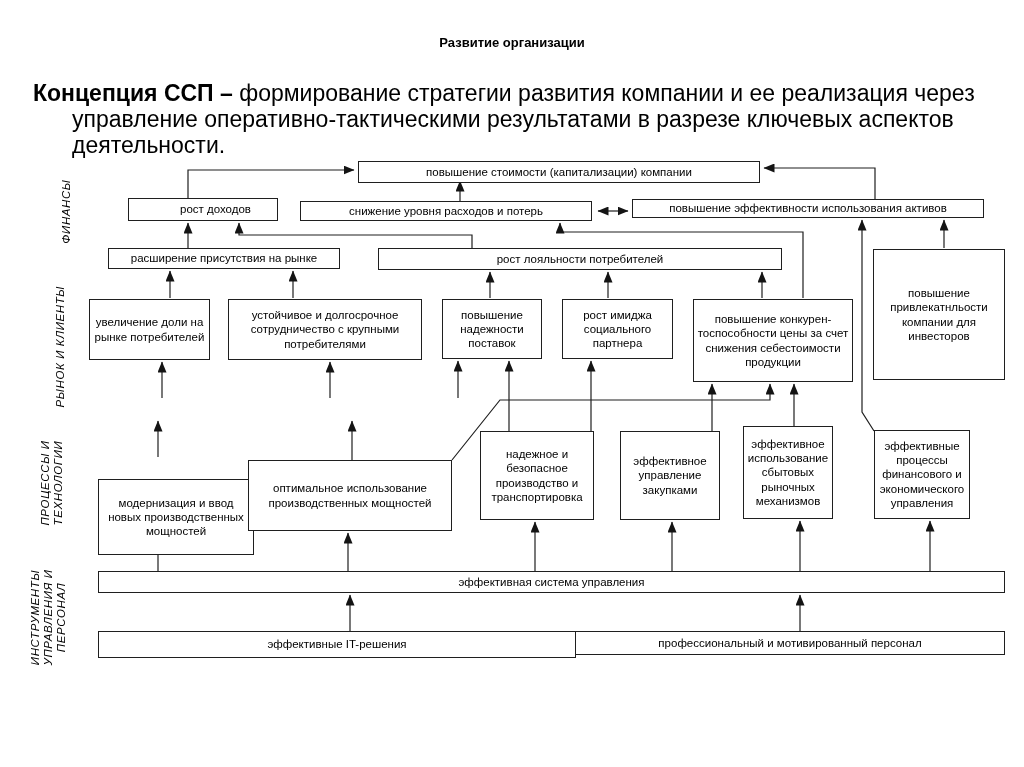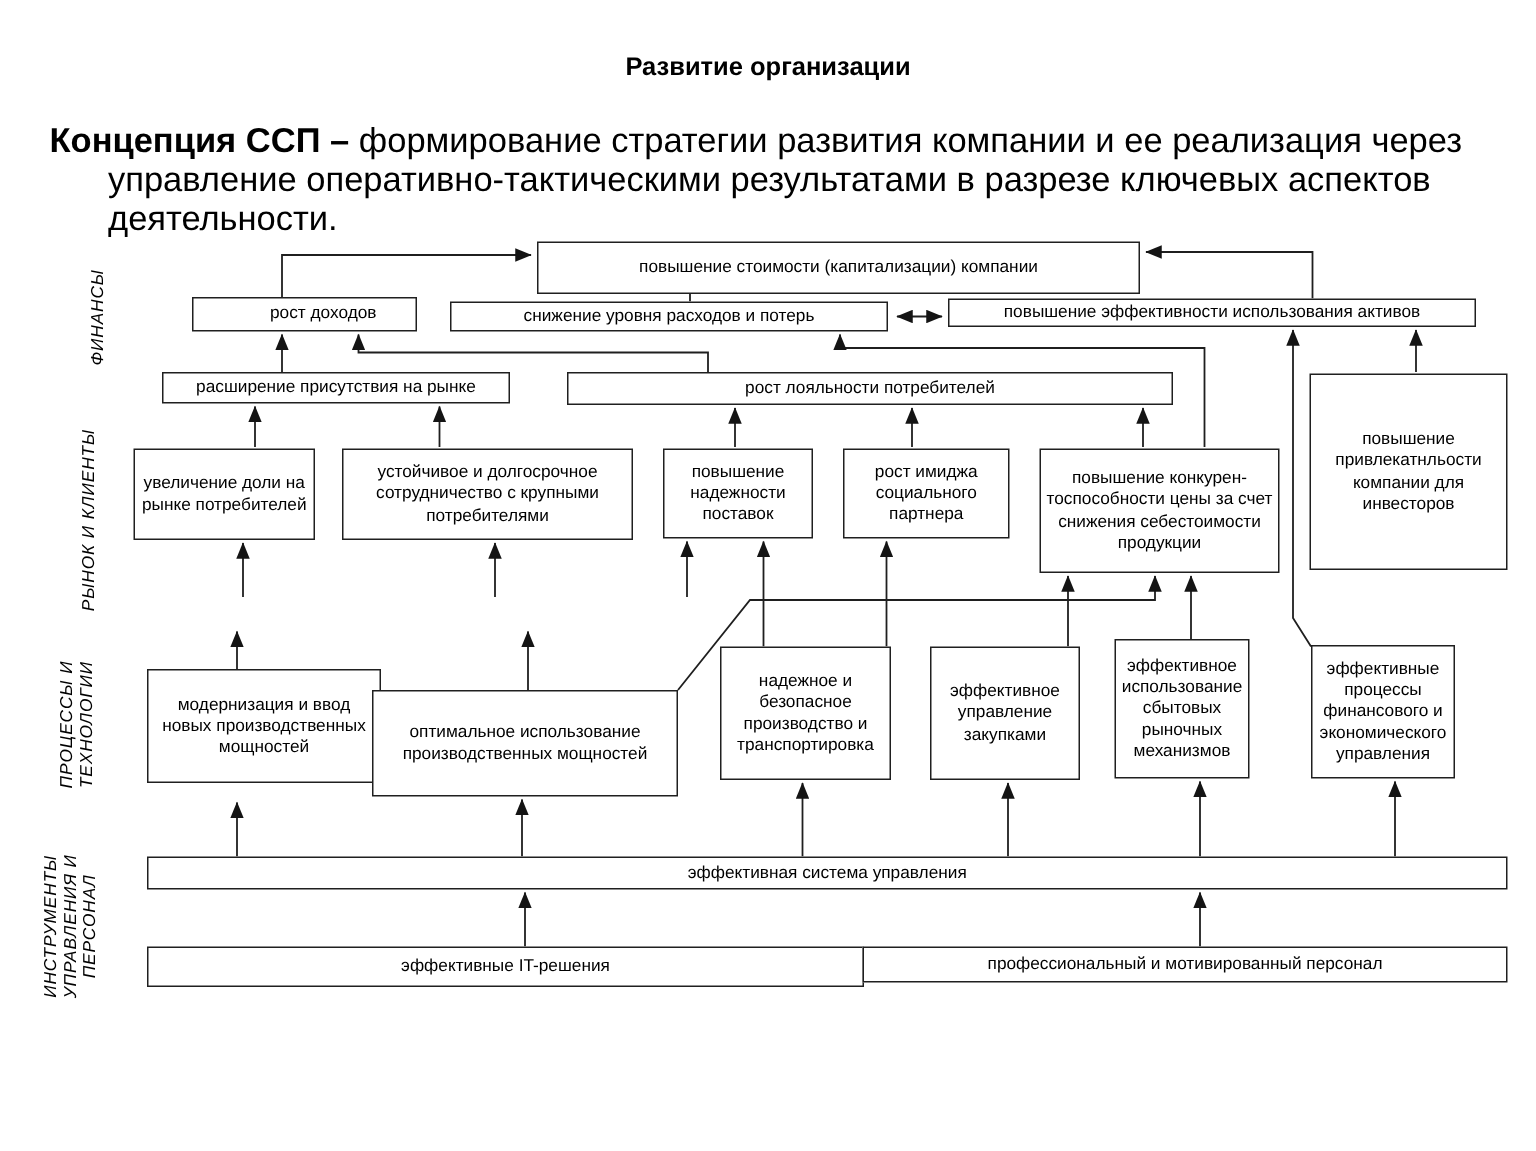--- a/index.html
+++ b/index.html
@@ -2,21 +2,21 @@
 <html><head>
 <meta charset="utf-8">
 <style>
   html,body { margin:0; padding:0; background:#fff; }
   .slide {
     position:relative; width:1024px; height:767px; background:#ffffff;
     font-family:"Liberation Sans", sans-serif; color:#000; overflow:hidden;
   }
   .title {
     position:absolute; top:35px; left:0; width:1024px; text-align:center;
-    font-size:17px; font-weight:bold;
+    font-size:13px; font-weight:bold;
   }
   .intro { position:absolute; top:80px; left:33px; width:975px;
     font-size:23px; line-height:26px; }
   .intro .term { font-weight:bold; }
   .intro .cont { margin-left:39px; }
   .connectors { position:absolute; left:0; top:0; }
   .box {
     position:absolute; box-sizing:border-box; background:#fff;
     border:1px solid #1f1f1f; display:flex; align-items:center; justify-content:center;
     text-align:center; font-size:11.5px; line-height:1.22; padding:1px 3px;
@@ -87,33 +87,33 @@
   <div class="vlabel" style="left:7px;  top:470px; width:90px;">
     <div>ПРОЦЕССЫ И</div>
     <div>ТЕХНОЛОГИИ</div>
   </div>
   <div class="vlabel" style="left:-7px; top:598px; width:110px;">
     <div>ИНСТРУМЕНТЫ</div>
     <div>УПРАВЛЕНИЯ И</div>
     <div>ПЕРСОНАЛ</div>
   </div>
 
-  <div class="box" style="left:358px; top:161px; width:402px; height:35px;">повышение стоимости (капитализации) компании</div>
+  <div class="box" style="left:358px; top:161px; width:402px; height:22px;">повышение стоимости (капитализации) компании</div>
   <div class="box" style="left:128px; top:198px; width:150px; height:23px;padding-left:28px;">рост доходов</div>
   <div class="box" style="left:300px; top:201px; width:292px; height:20px;">снижение уровня расходов и потерь</div>
   <div class="box" style="left:632px; top:199px; width:352px; height:19px;">повышение эффективности использования активов</div>
   <div class="box" style="left:108px; top:248px; width:232px; height:21px;">расширение присутствия на рынке</div>
   <div class="box" style="left:378px; top:248px; width:404px; height:22px;">рост лояльности потребителей</div>
   <div class="box" style="left:89px;  top:299px; width:121px; height:61px;">увеличение доли на рынке потребителей</div>
   <div class="box" style="left:228px; top:299px; width:194px; height:61px;">устойчивое и долгосрочное сотрудничество с крупными потребителями</div>
   <div class="box" style="left:442px; top:299px; width:100px; height:60px;">повышение надежности поставок</div>
   <div class="box" style="left:562px; top:299px; width:111px; height:60px;">рост имиджа социального партнера</div>
   <div class="box" style="left:693px; top:299px; width:160px; height:83px;">повышение конкурен- тоспособности цены за счет снижения себестоимости продукции</div>
   <div class="box" style="left:873px; top:249px; width:132px; height:131px;">повышение привлекатнльости компании для инвесторов</div>
-  <div class="box" style="left:98px;  top:446px; width:156px; height:76px;">модернизация и ввод новых производственных мощностей</div>
+  <div class="box" style="left:98px;  top:479px; width:156px; height:76px;">модернизация и ввод новых производственных мощностей</div>
   <div class="box" style="left:248px; top:460px; width:204px; height:71px;">оптимальное использование производственных мощностей</div>
   <div class="box" style="left:480px; top:431px; width:114px; height:89px;">надежное и безопасное производство и транспортировка</div>
   <div class="box" style="left:620px; top:431px; width:100px; height:89px;">эффективное управление закупками</div>
   <div class="box" style="left:743px; top:426px; width:90px;  height:93px;">эффективное использование сбытовых рыночных механизмов</div>
   <div class="box" style="left:874px; top:430px; width:96px;  height:89px;">эффективные процессы финансового и экономического управления</div>
   <div class="box" style="left:98px;  top:571px; width:907px; height:22px;">эффективная система управления</div>
   <div class="box" style="left:98px;  top:631px; width:478px; height:27px;">эффективные IT-решения</div>
   <div class="box" style="left:575px; top:631px; width:430px; height:24px;">профессиональный и мотивированный персонал</div>
 
 </div>

